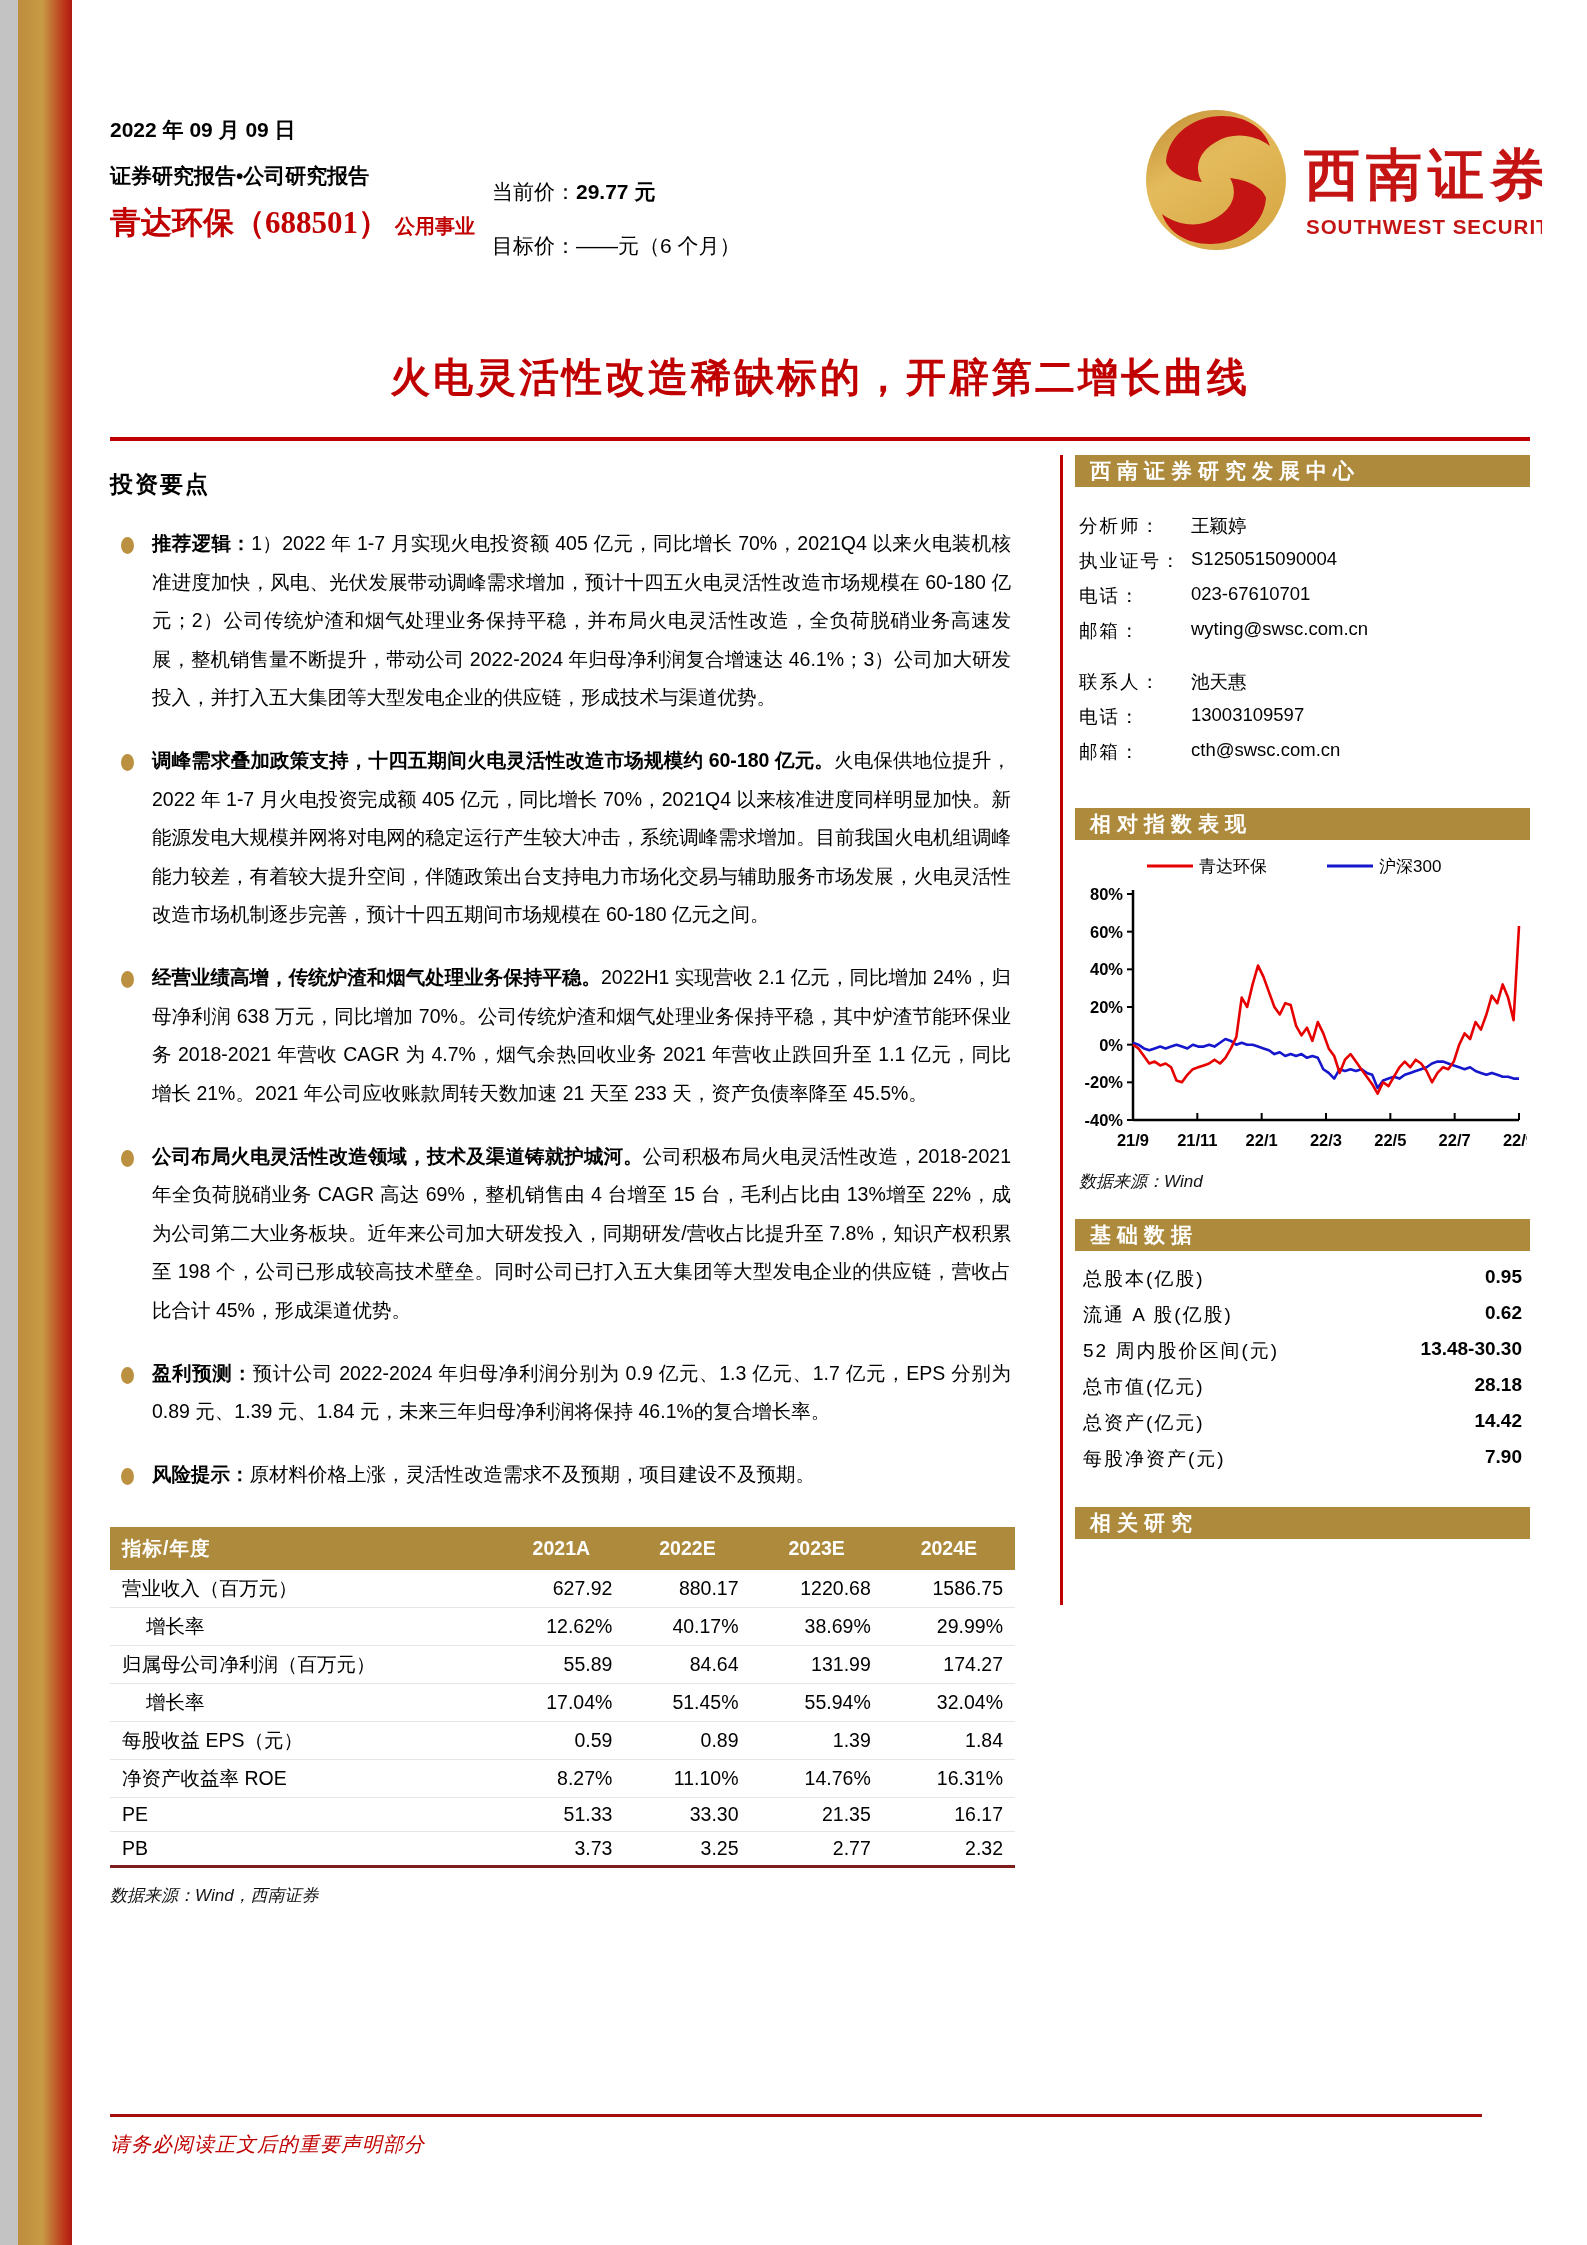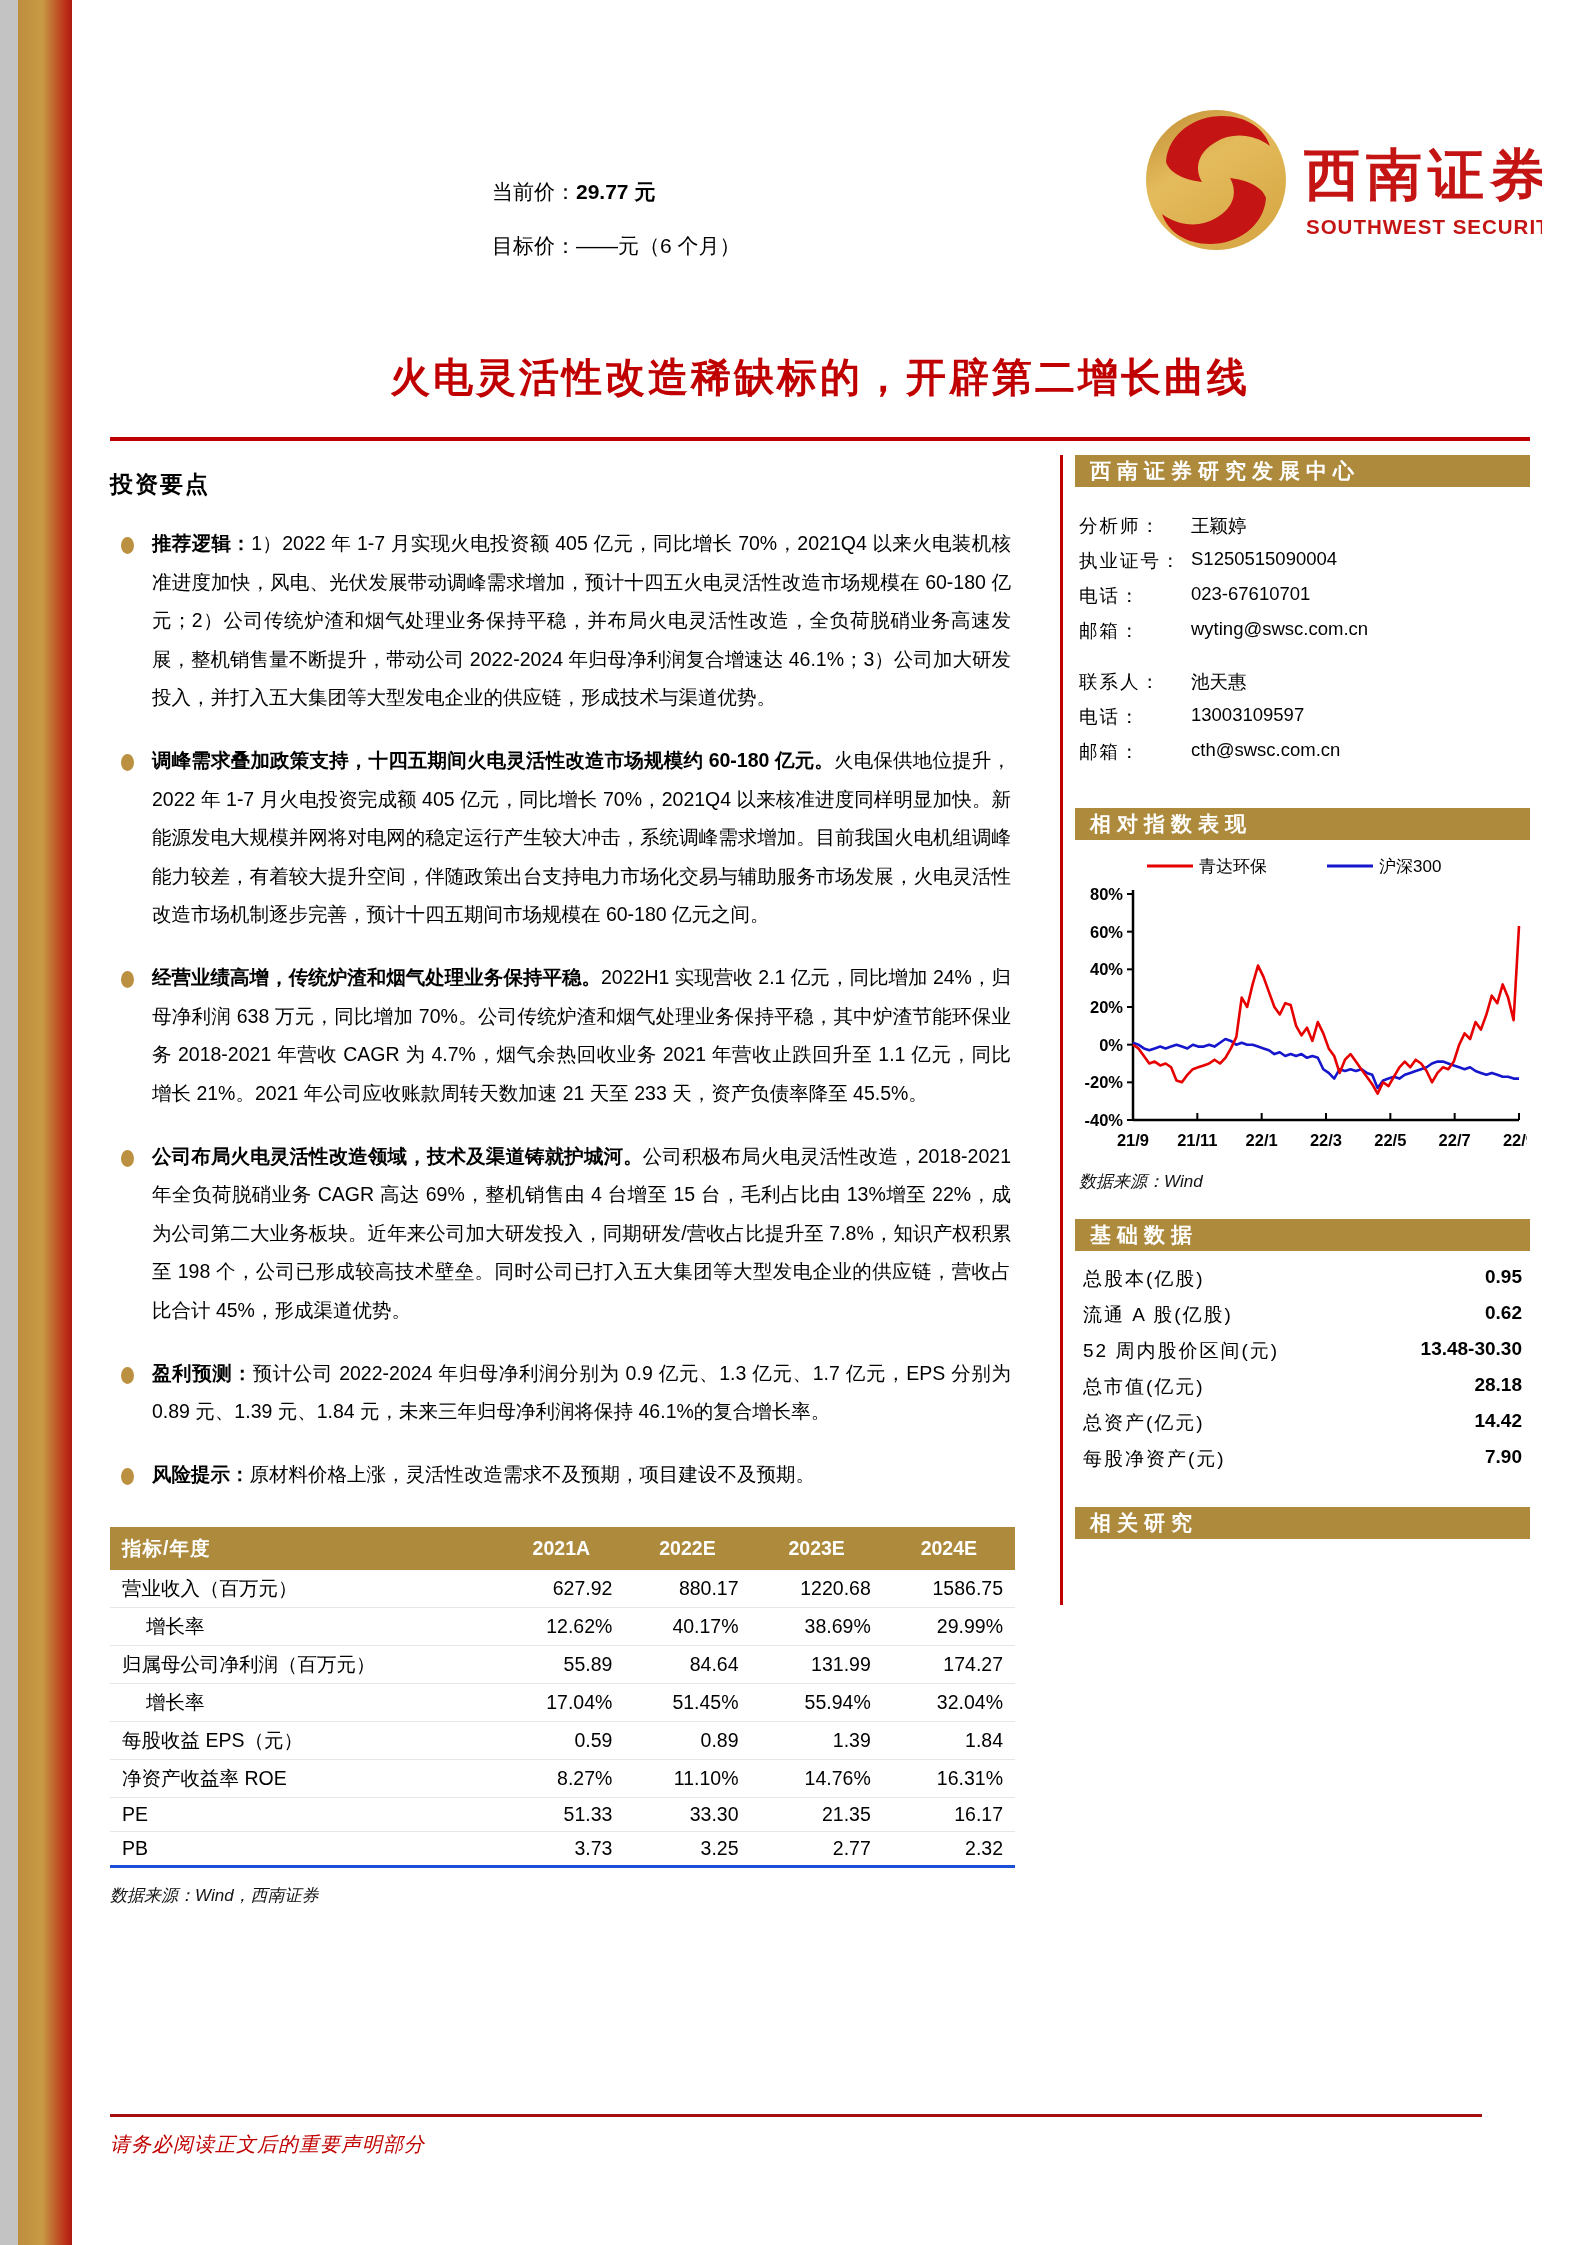--- a/index.html
+++ b/index.html
@@ -38,21 +38,21 @@
   .col-right{margin-left:auto;width:470px;border-left:3px solid #c00000;
     padding-left:12px;box-sizing:border-box;min-height:1150px;}
   .ip-heading{font-size:23px;font-weight:bold;margin:14px 0 2px 0;letter-spacing:2px;}
   ul.bullets{list-style:none;margin:4px;padding:0;}
   ul.bullets li{position:relative;padding-left:38px;margin-top:24px;
     font-size:19.5px;line-height:1.98;text-align:justify;}
   ul.bullets li::before{content:'';position:absolute;left:7px;top:13px;width:13px;height:17px;
     background:#bb9040;border-radius:50%;}
   ul.bullets .lead{font-weight:bold;}
   
-  .table-wrap{margin-top:34px;border-bottom:3px solid #1d4ed8;}
+  .table-wrap{margin-top:34px;border-bottom:3px solid #7f1d1d;}
   table.fin{width:100%;border-collapse:collapse;font-size:19.5px;}
   table.fin thead th{background:#ad8a3c;color:#fff;font-weight:bold;padding:8px 12px;text-align:center;}
   table.fin thead th:first-child{text-align:left;letter-spacing:1px;}
   table.fin tbody td{padding:5px 12px;text-align:right;border-bottom:1px solid #e6e6e6;}
   table.fin tbody td:first-child{text-align:left;}
   table.fin tbody tr:last-child td{border-bottom:none;}
   table.fin tbody tr.indent td:first-child{padding-left:36px;}
   .source-note{margin-top:16px;font-size:17px;font-style:italic;color:#111;}
   
   .gold-bar{background:#ad8a3c;color:#fff;font-weight:bold;font-size:21px;
@@ -77,20 +77,27 @@
 </style>
 </head>
 <body>
 
 <div class="edge-gray"></div>
 <div class="edge-grad"></div>
 
 <div class="content">
 
   <div class="header">
+    <div class="h-left">
+      <div class="date">2022 年 09 月 09 日</div>
+      <div class="report-type">证券研究报告•公司研究报告</div>
+      <div class="company">
+        <span class="cname">青达环保（688501）</span><span class="industry">公用事业</span>
+      </div>
+    </div>
     <div class="h-mid">
       <div class="price-line">
         <span>当前价：</span><span class="val">29.77 元</span>
       </div>
       <div class="price-line">
         <span>目标价：</span><span>——元（6 个月）</span>
       </div>
     </div>
     <div class="h-logo">
       <svg width="400" height="160" viewBox="0 0 400 160">

